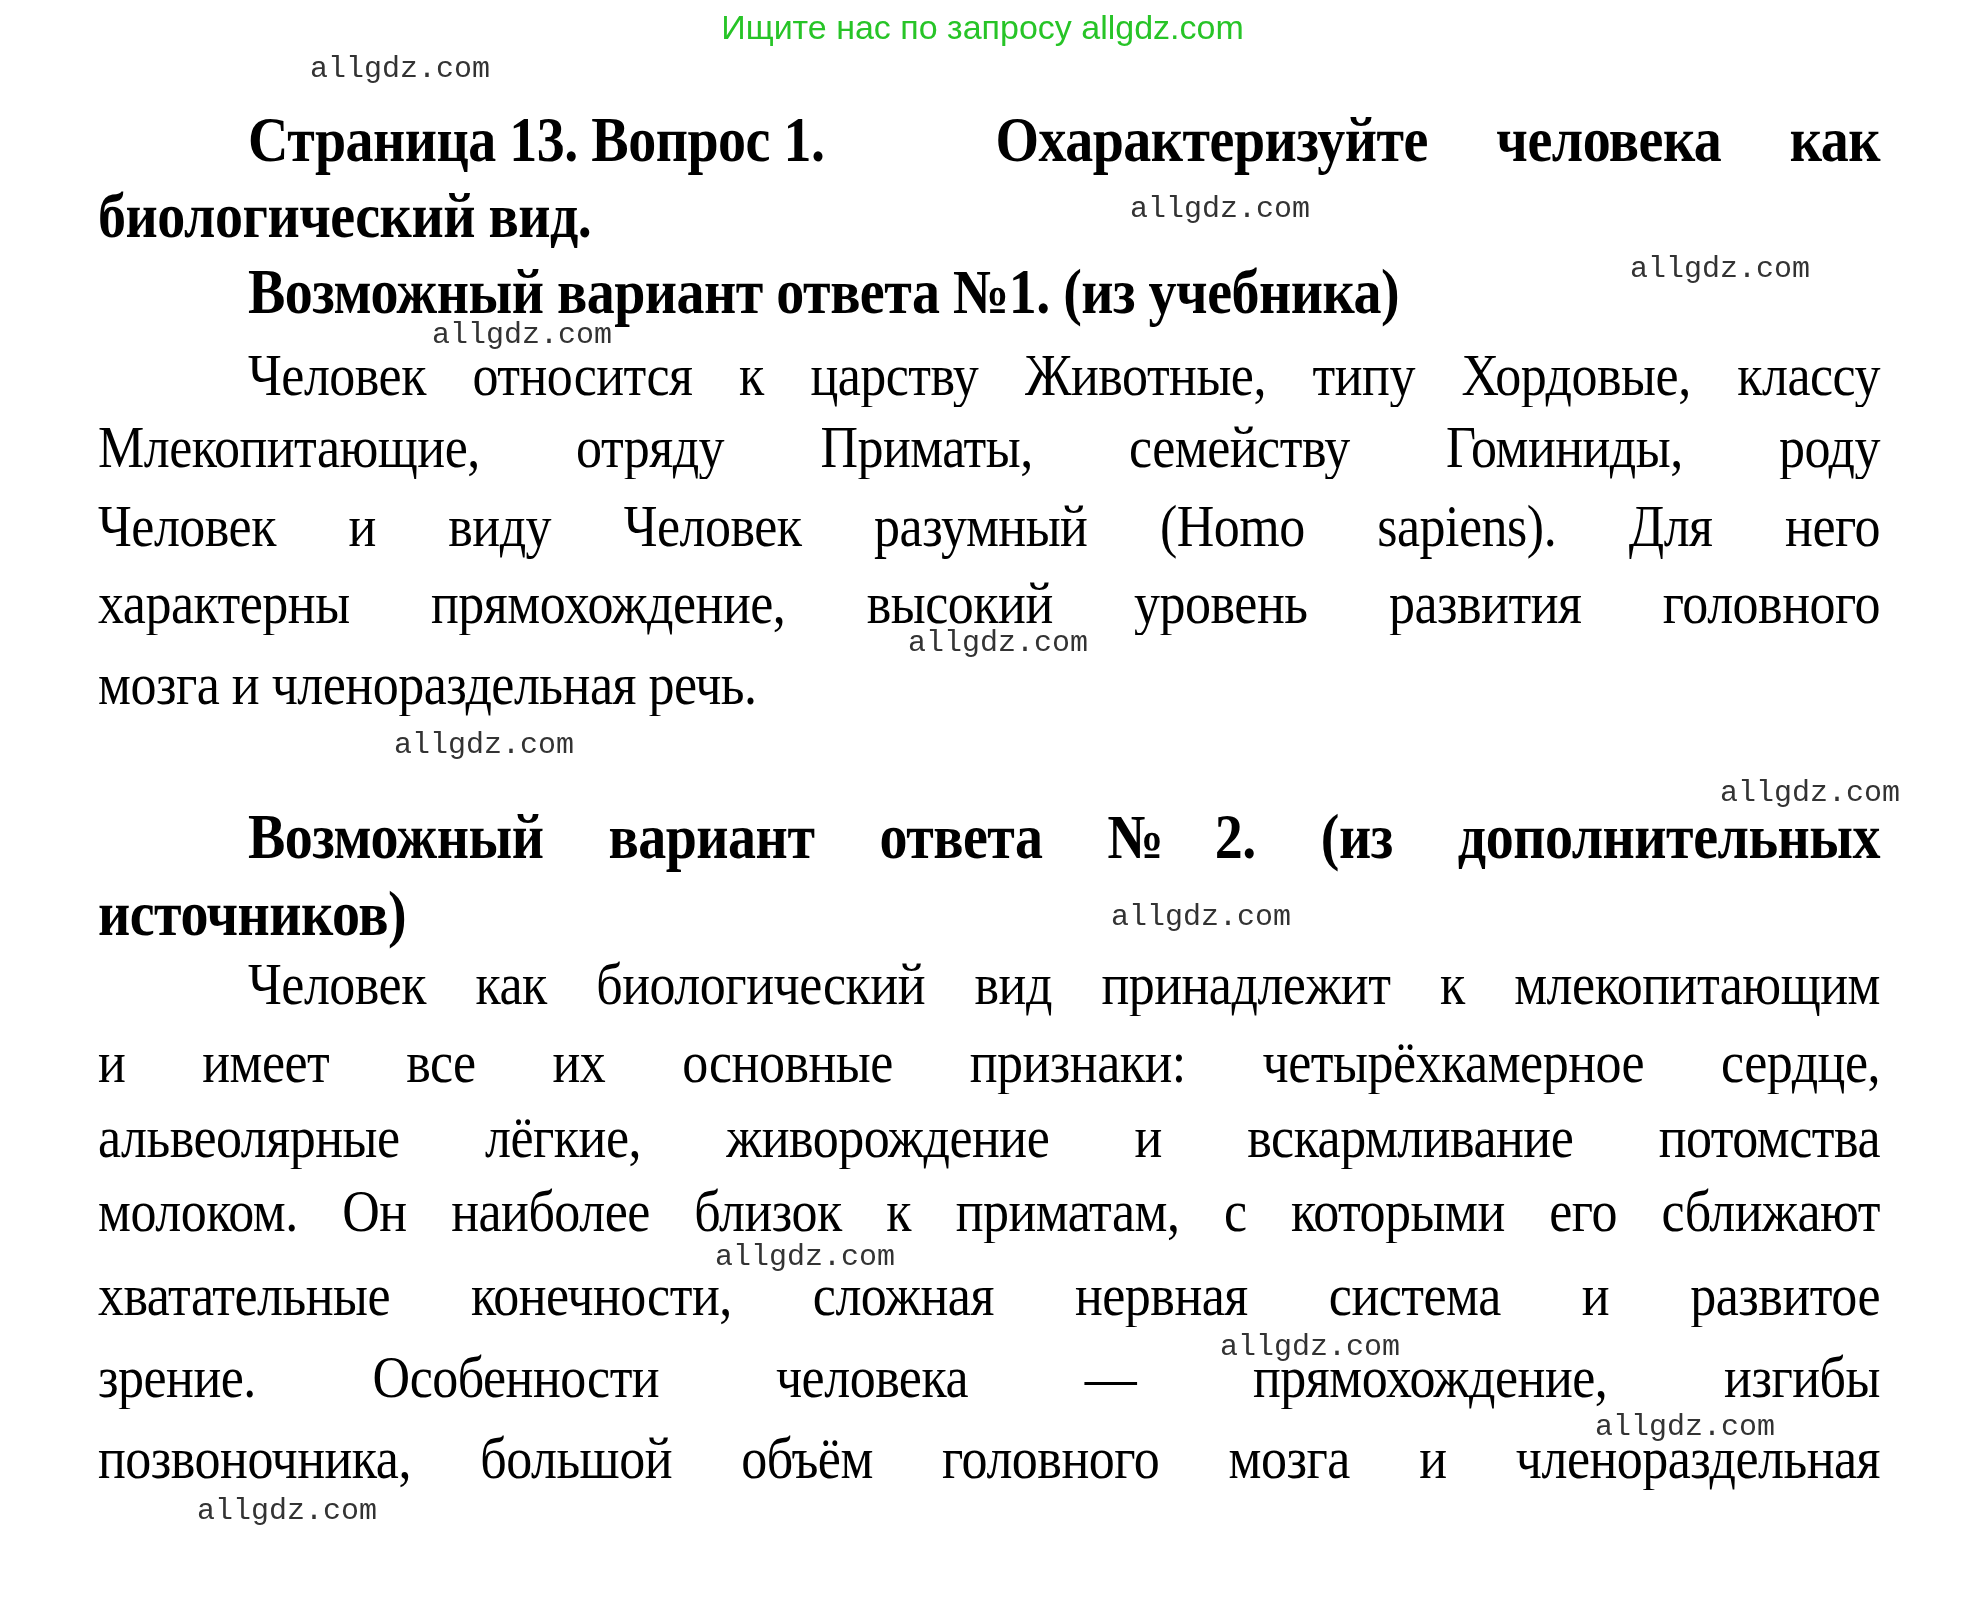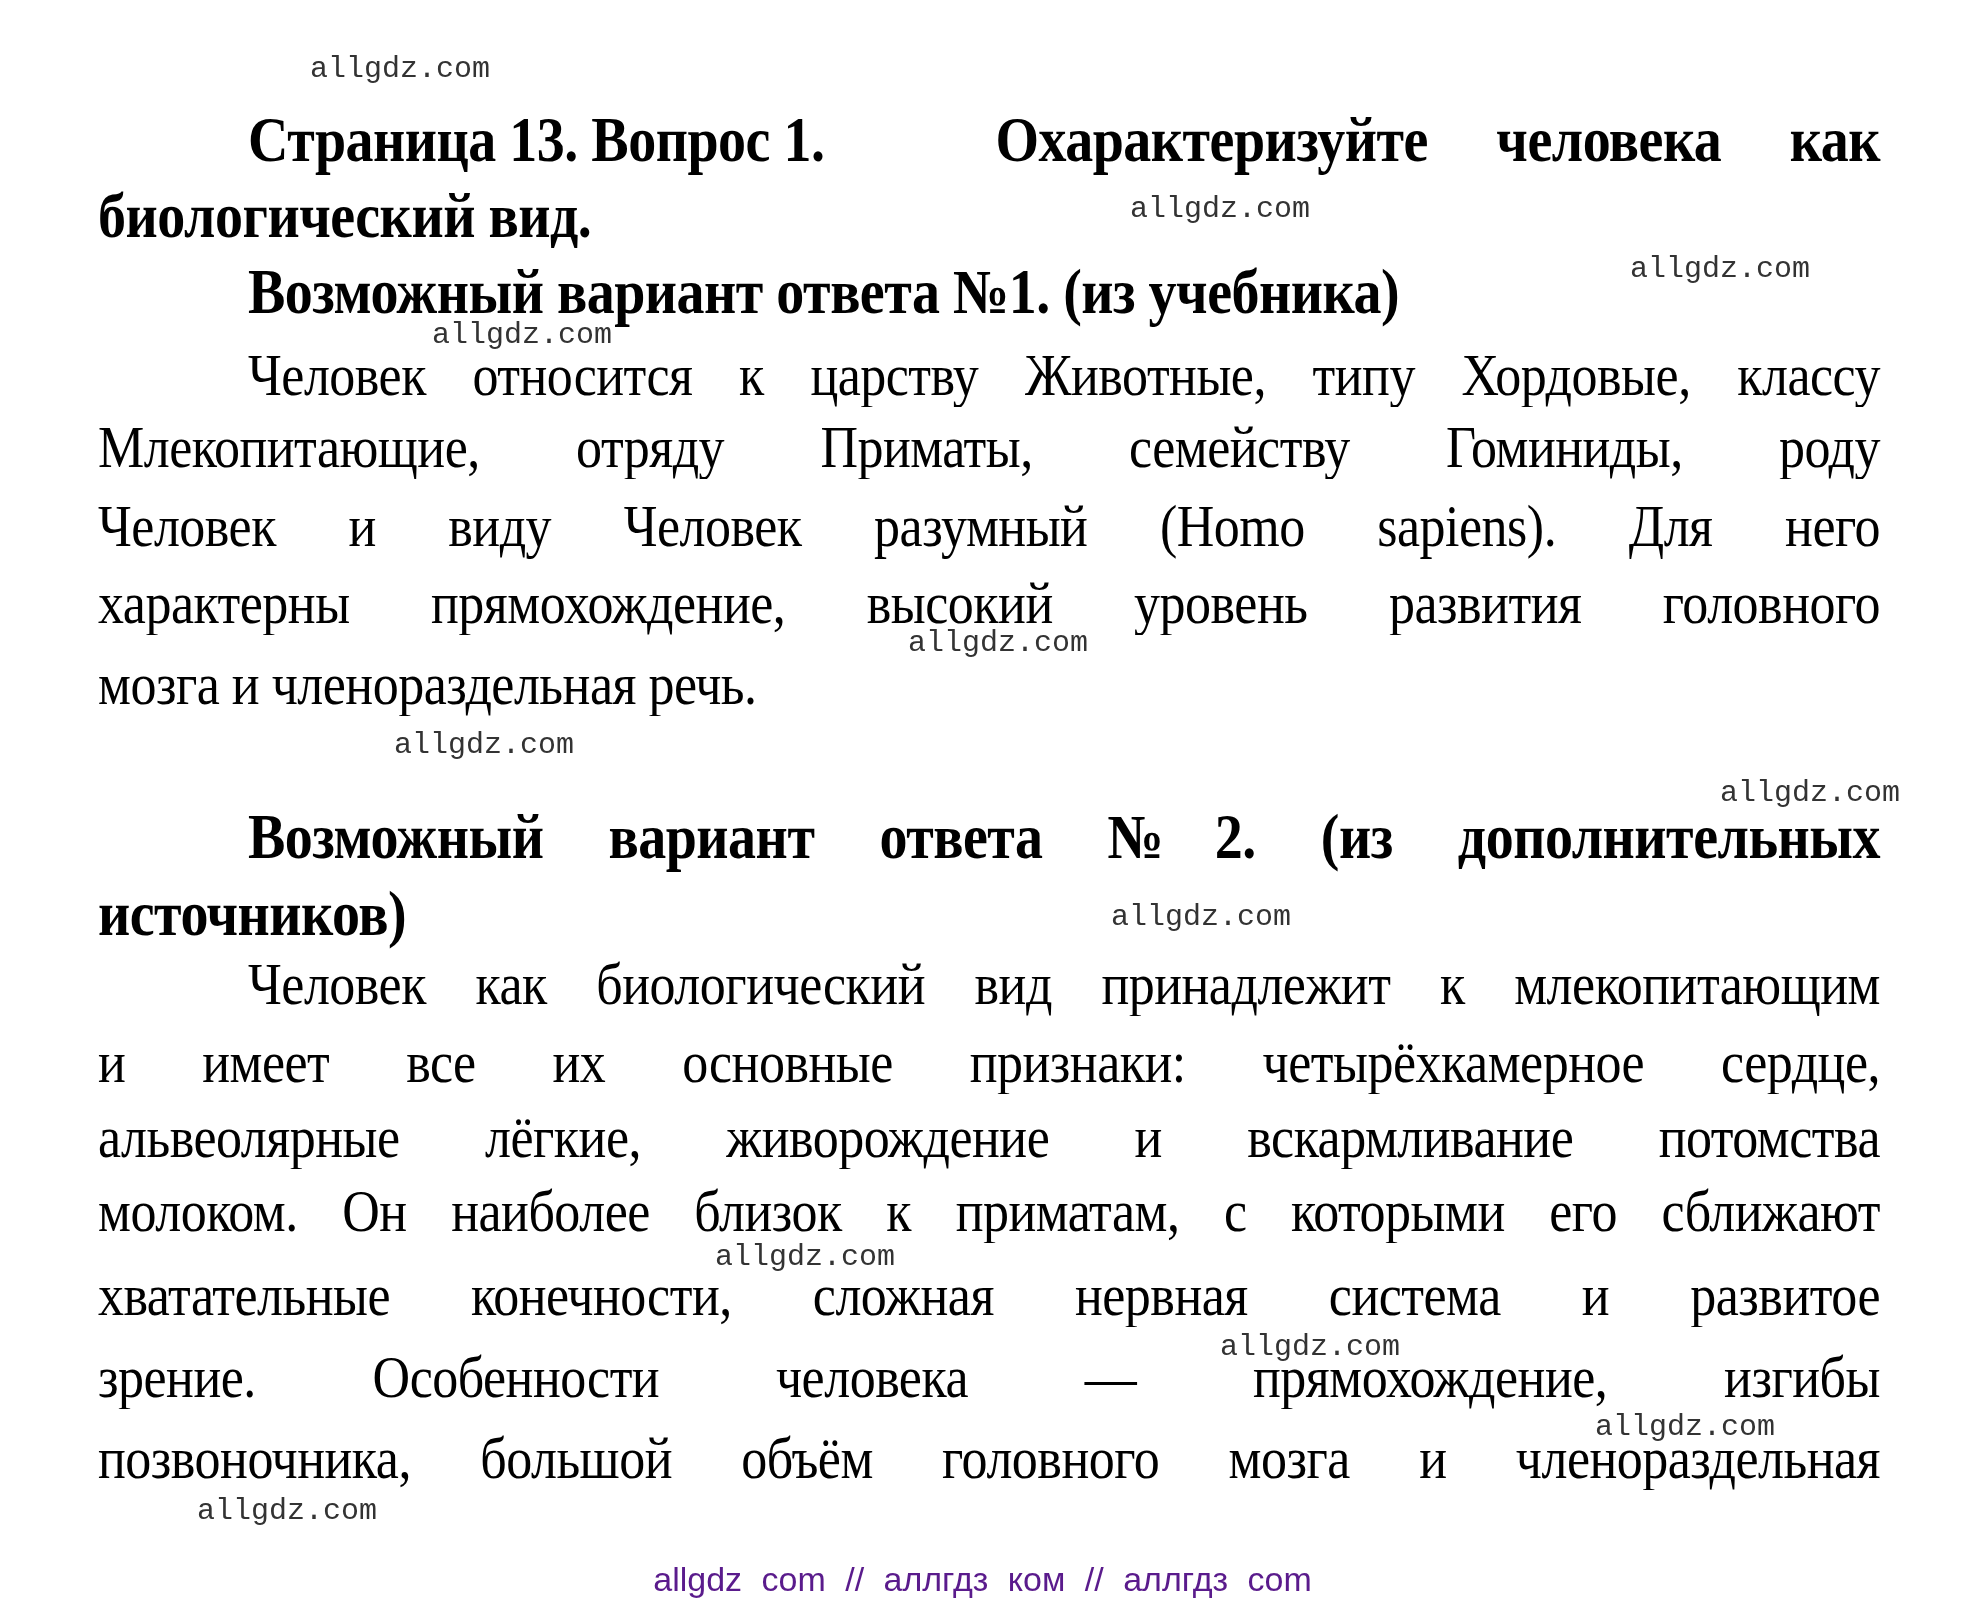--- a/index.html
+++ b/index.html
@@ -21,20 +21,21 @@
   .ind{padding-left:150px;}
   .bold{font-weight:bold;font-size:56px;}
   .h1flex{display:flex;justify-content:space-between;}
   .h1flex .wide{word-spacing:55px;}
 </style>
 </head>
 <body>
 
 <div id="page">
 
+  <div class="banner">Ищите нас по запросу allgdz.com</div>
 
   <span class="wm" style="left:310px;top:52px">allgdz.com</span>
   <span class="wm" style="left:1130px;top:192px">allgdz.com</span>
   <span class="wm" style="left:1630px;top:252px">allgdz.com</span>
   <span class="wm" style="left:432px;top:318px">allgdz.com</span>
   <span class="wm" style="left:908px;top:626px">allgdz.com</span>
   <span class="wm" style="left:394px;top:728px">allgdz.com</span>
   <span class="wm" style="left:1720px;top:776px">allgdz.com</span>
   <span class="wm" style="left:1111px;top:900px">allgdz.com</span>
   <span class="wm" style="left:715px;top:1240px">allgdz.com</span>
@@ -58,15 +59,14 @@
   <div class="ln bold just ind" style="top:803px">Возможный вариант ответа №2. (из дополнительных</div>
   <div class="ln bold left" style="top:880px">источников)</div>
   <div class="ln just ind" style="top:952px">Человек как биологический вид принадлежит к млекопитающим</div>
   <div class="ln just" style="top:1030px">и имеет все их основные признаки: четырёхкамерное сердце,</div>
   <div class="ln just" style="top:1105px">альвеолярные лёгкие, живорождение и вскармливание потомства</div>
   <div class="ln just" style="top:1179px">молоком. Он наиболее близок к приматам, с которыми его сближают</div>
   <div class="ln just" style="top:1263px">хватательные конечности, сложная нервная система и развитое</div>
   <div class="ln just" style="top:1345px">зрение. Особенности человека — прямохождение, изгибы</div>
   <div class="ln just" style="top:1426px">позвоночника, большой объём головного мозга и членораздельная</div>
 
-  <div class="footer">allgdz com // аллгдз ком // аллгдз com</div>
 
 </div>
 
 </body></html>

